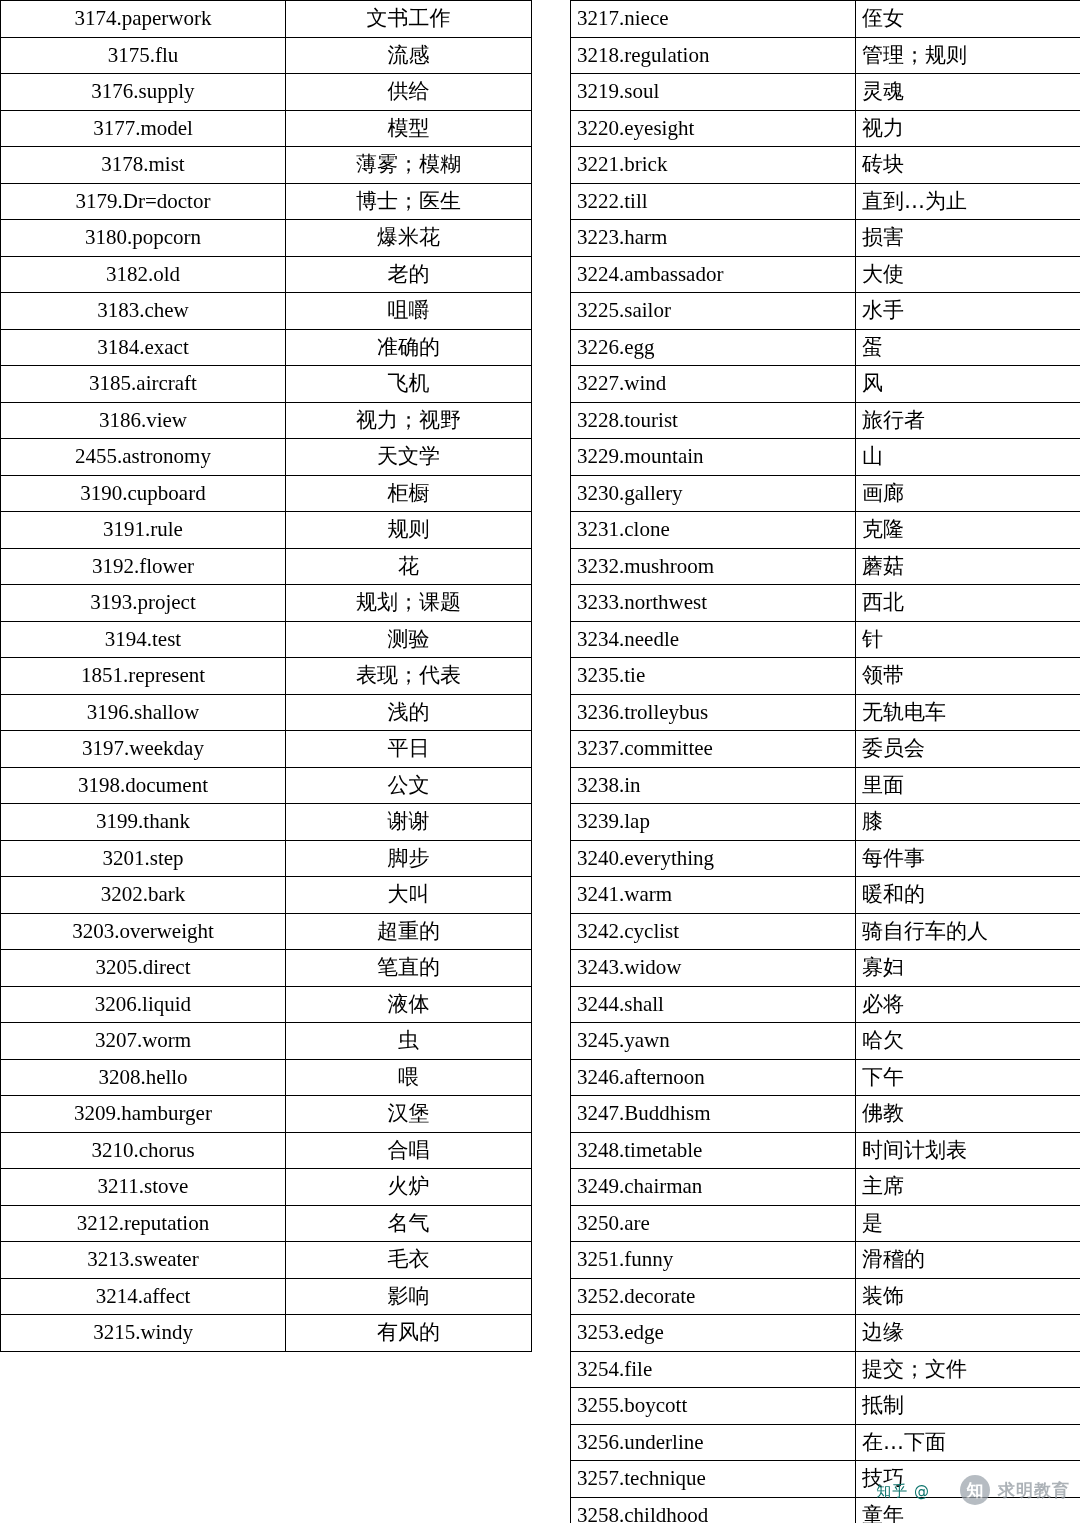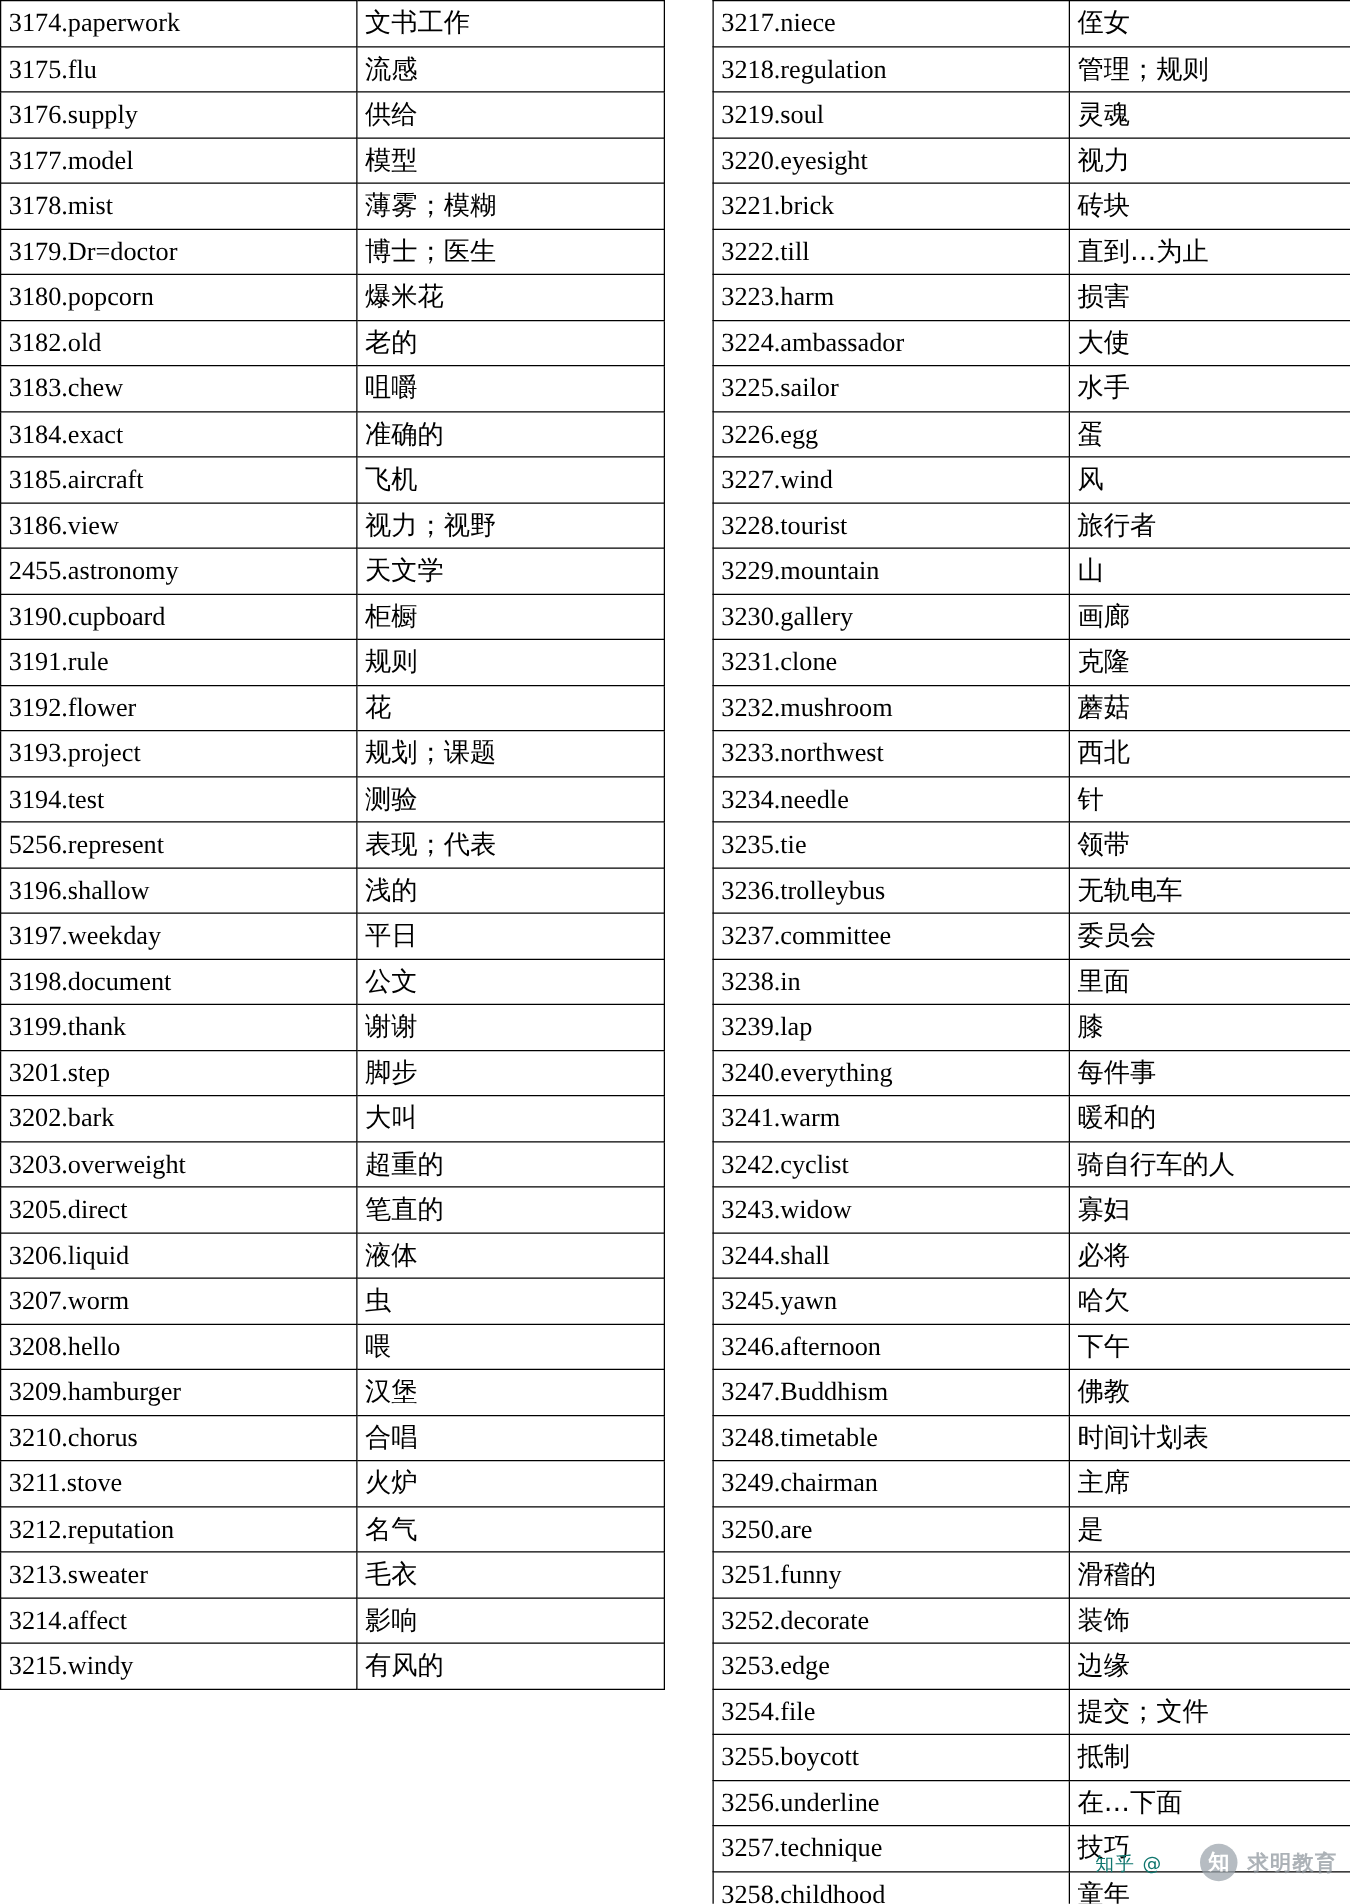--- a/index.html
+++ b/index.html
@@ -19,21 +19,21 @@
     width: 1080px;
     height: 1523px;
     display: flex;
     flex-direction: row;
     box-sizing: border-box;
   }
   .col {
     width: 505px;
     margin-right: 0;
   }
-  .col-left { margin-left: 0px; }
+  .col-left { margin-left: 0px; text-align: center; }
   .col-gap { width: 65px; }
   table.vocab {
     border-collapse: collapse;
     table-layout: fixed;
     width: 505px;
   }
   table.vocab td {
     border: 1px solid #000000;
     height: 35.5px;
     padding: 0 6px;
@@ -165,21 +165,21 @@
           </tr>
           <tr>
             <td class="en">3193.project</td>
             <td class="zh">规划；课题</td>
           </tr>
           <tr>
             <td class="en">3194.test</td>
             <td class="zh">测验</td>
           </tr>
           <tr>
-            <td class="en">5256.represent</td>
+            <td class="en">1851.represent</td>
             <td class="zh">表现；代表</td>
           </tr>
           <tr>
             <td class="en">3196.shallow</td>
             <td class="zh">浅的</td>
           </tr>
           <tr>
             <td class="en">3197.weekday</td>
             <td class="zh">平日</td>
           </tr>

